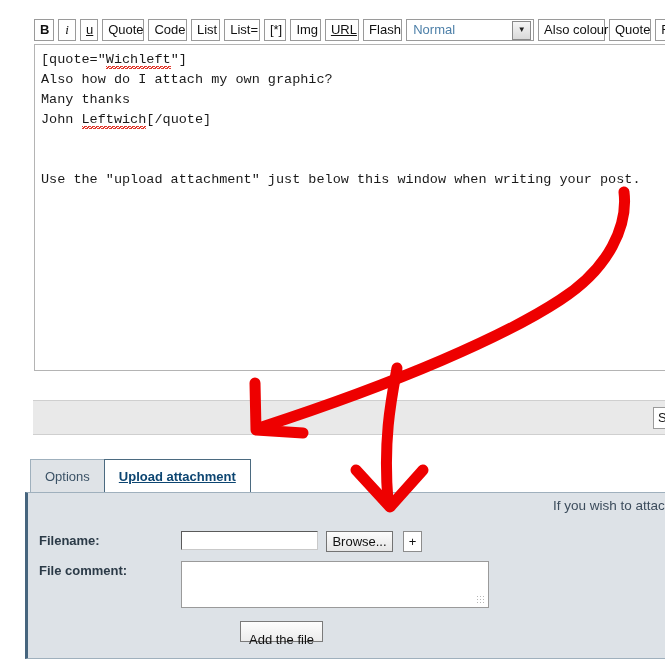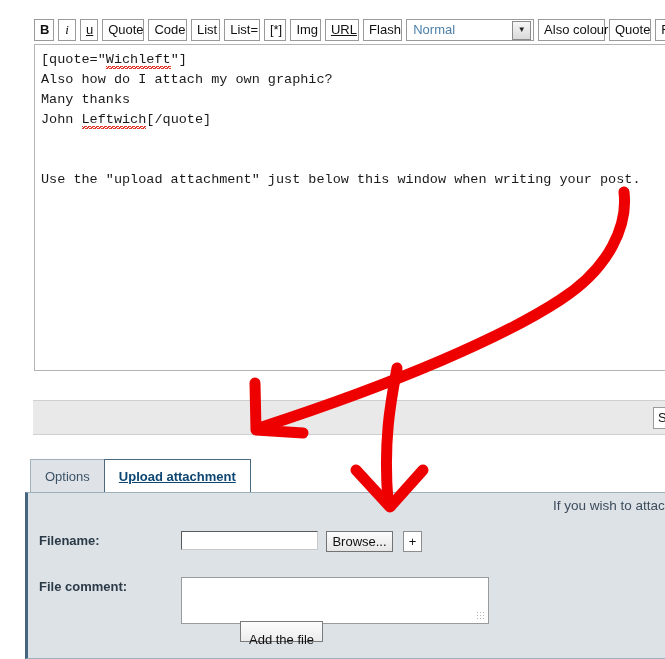--- a/index.html
+++ b/index.html
@@ -201,21 +201,21 @@
     white-space: nowrap;
     overflow: hidden;
     width: 117px;
   }
   .field-row {
     position: absolute;
     display: flex;
     align-items: flex-start;
   }
   #row-filename { left: 11px; top: 38px; }
-  #row-comment  { left: 11px; top: 84px; }
+  #row-comment  { left: 11px; top: 68px; }
   .field-label {
     width: 142px;
     font-weight: bold;
     font-size: 13px;
     color: #2b3a47;
     line-height: 20px;
   }
   #file-input {
     width: 137px;
     height: 19px;

